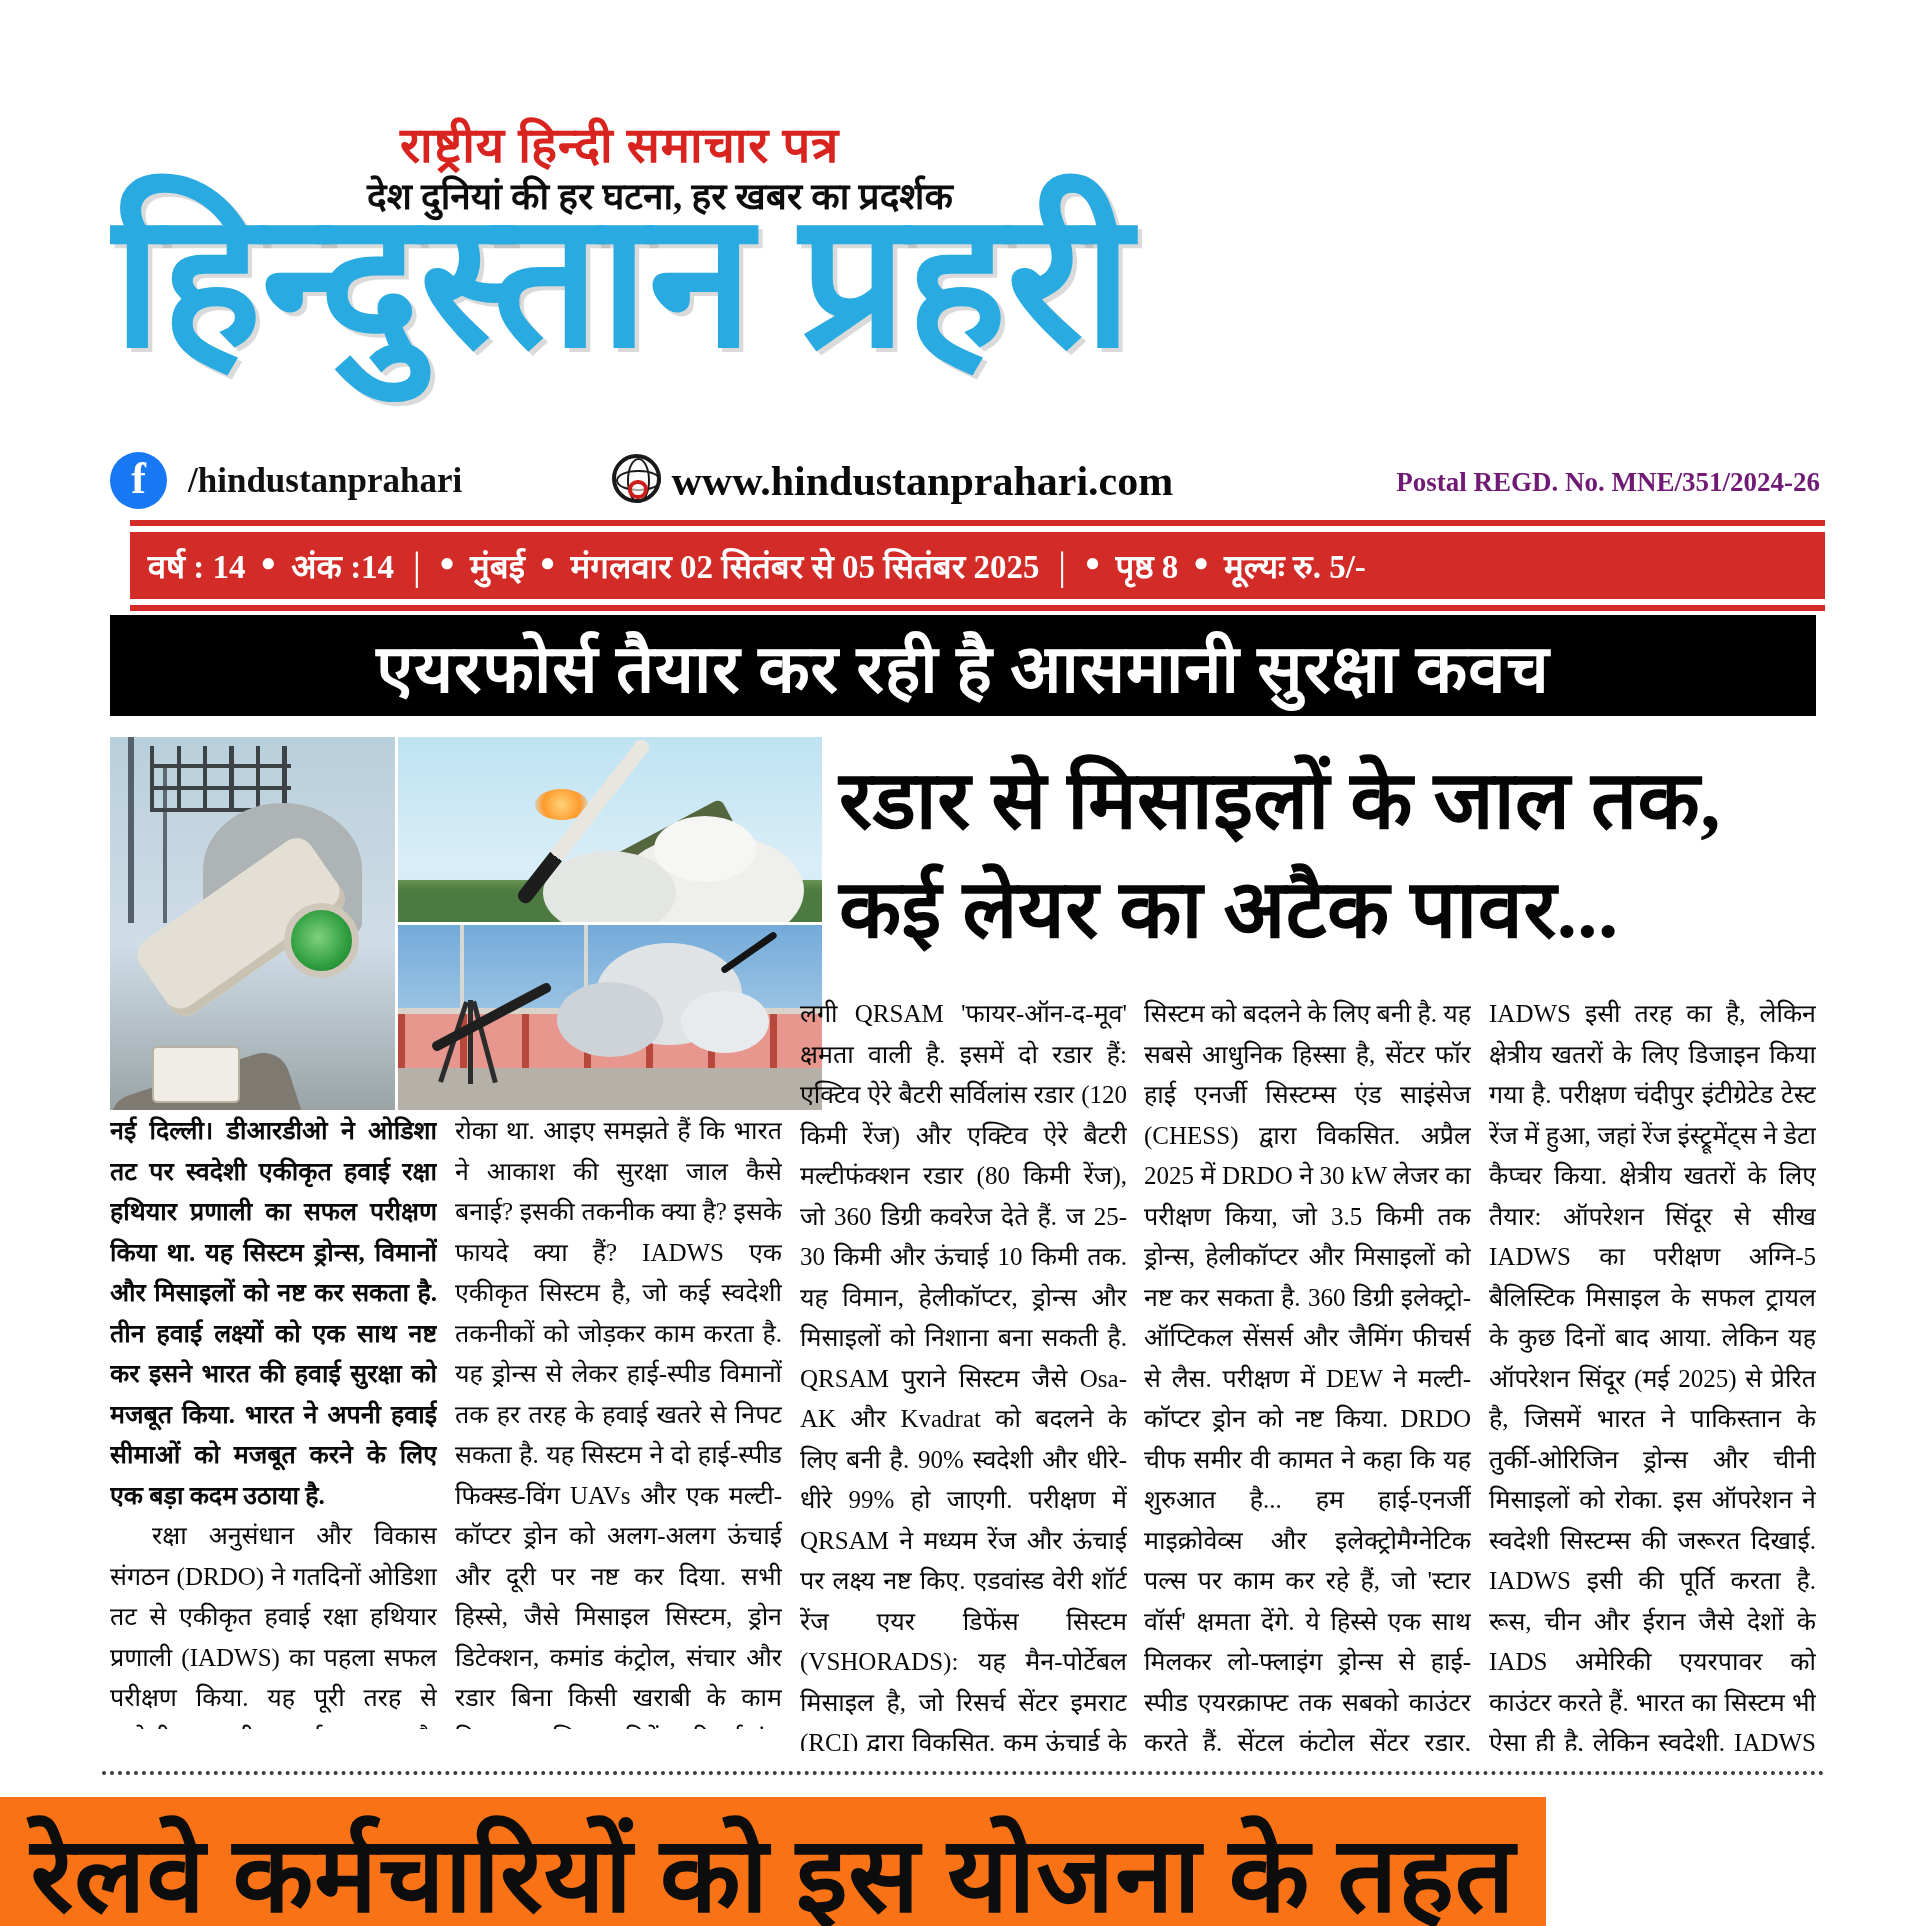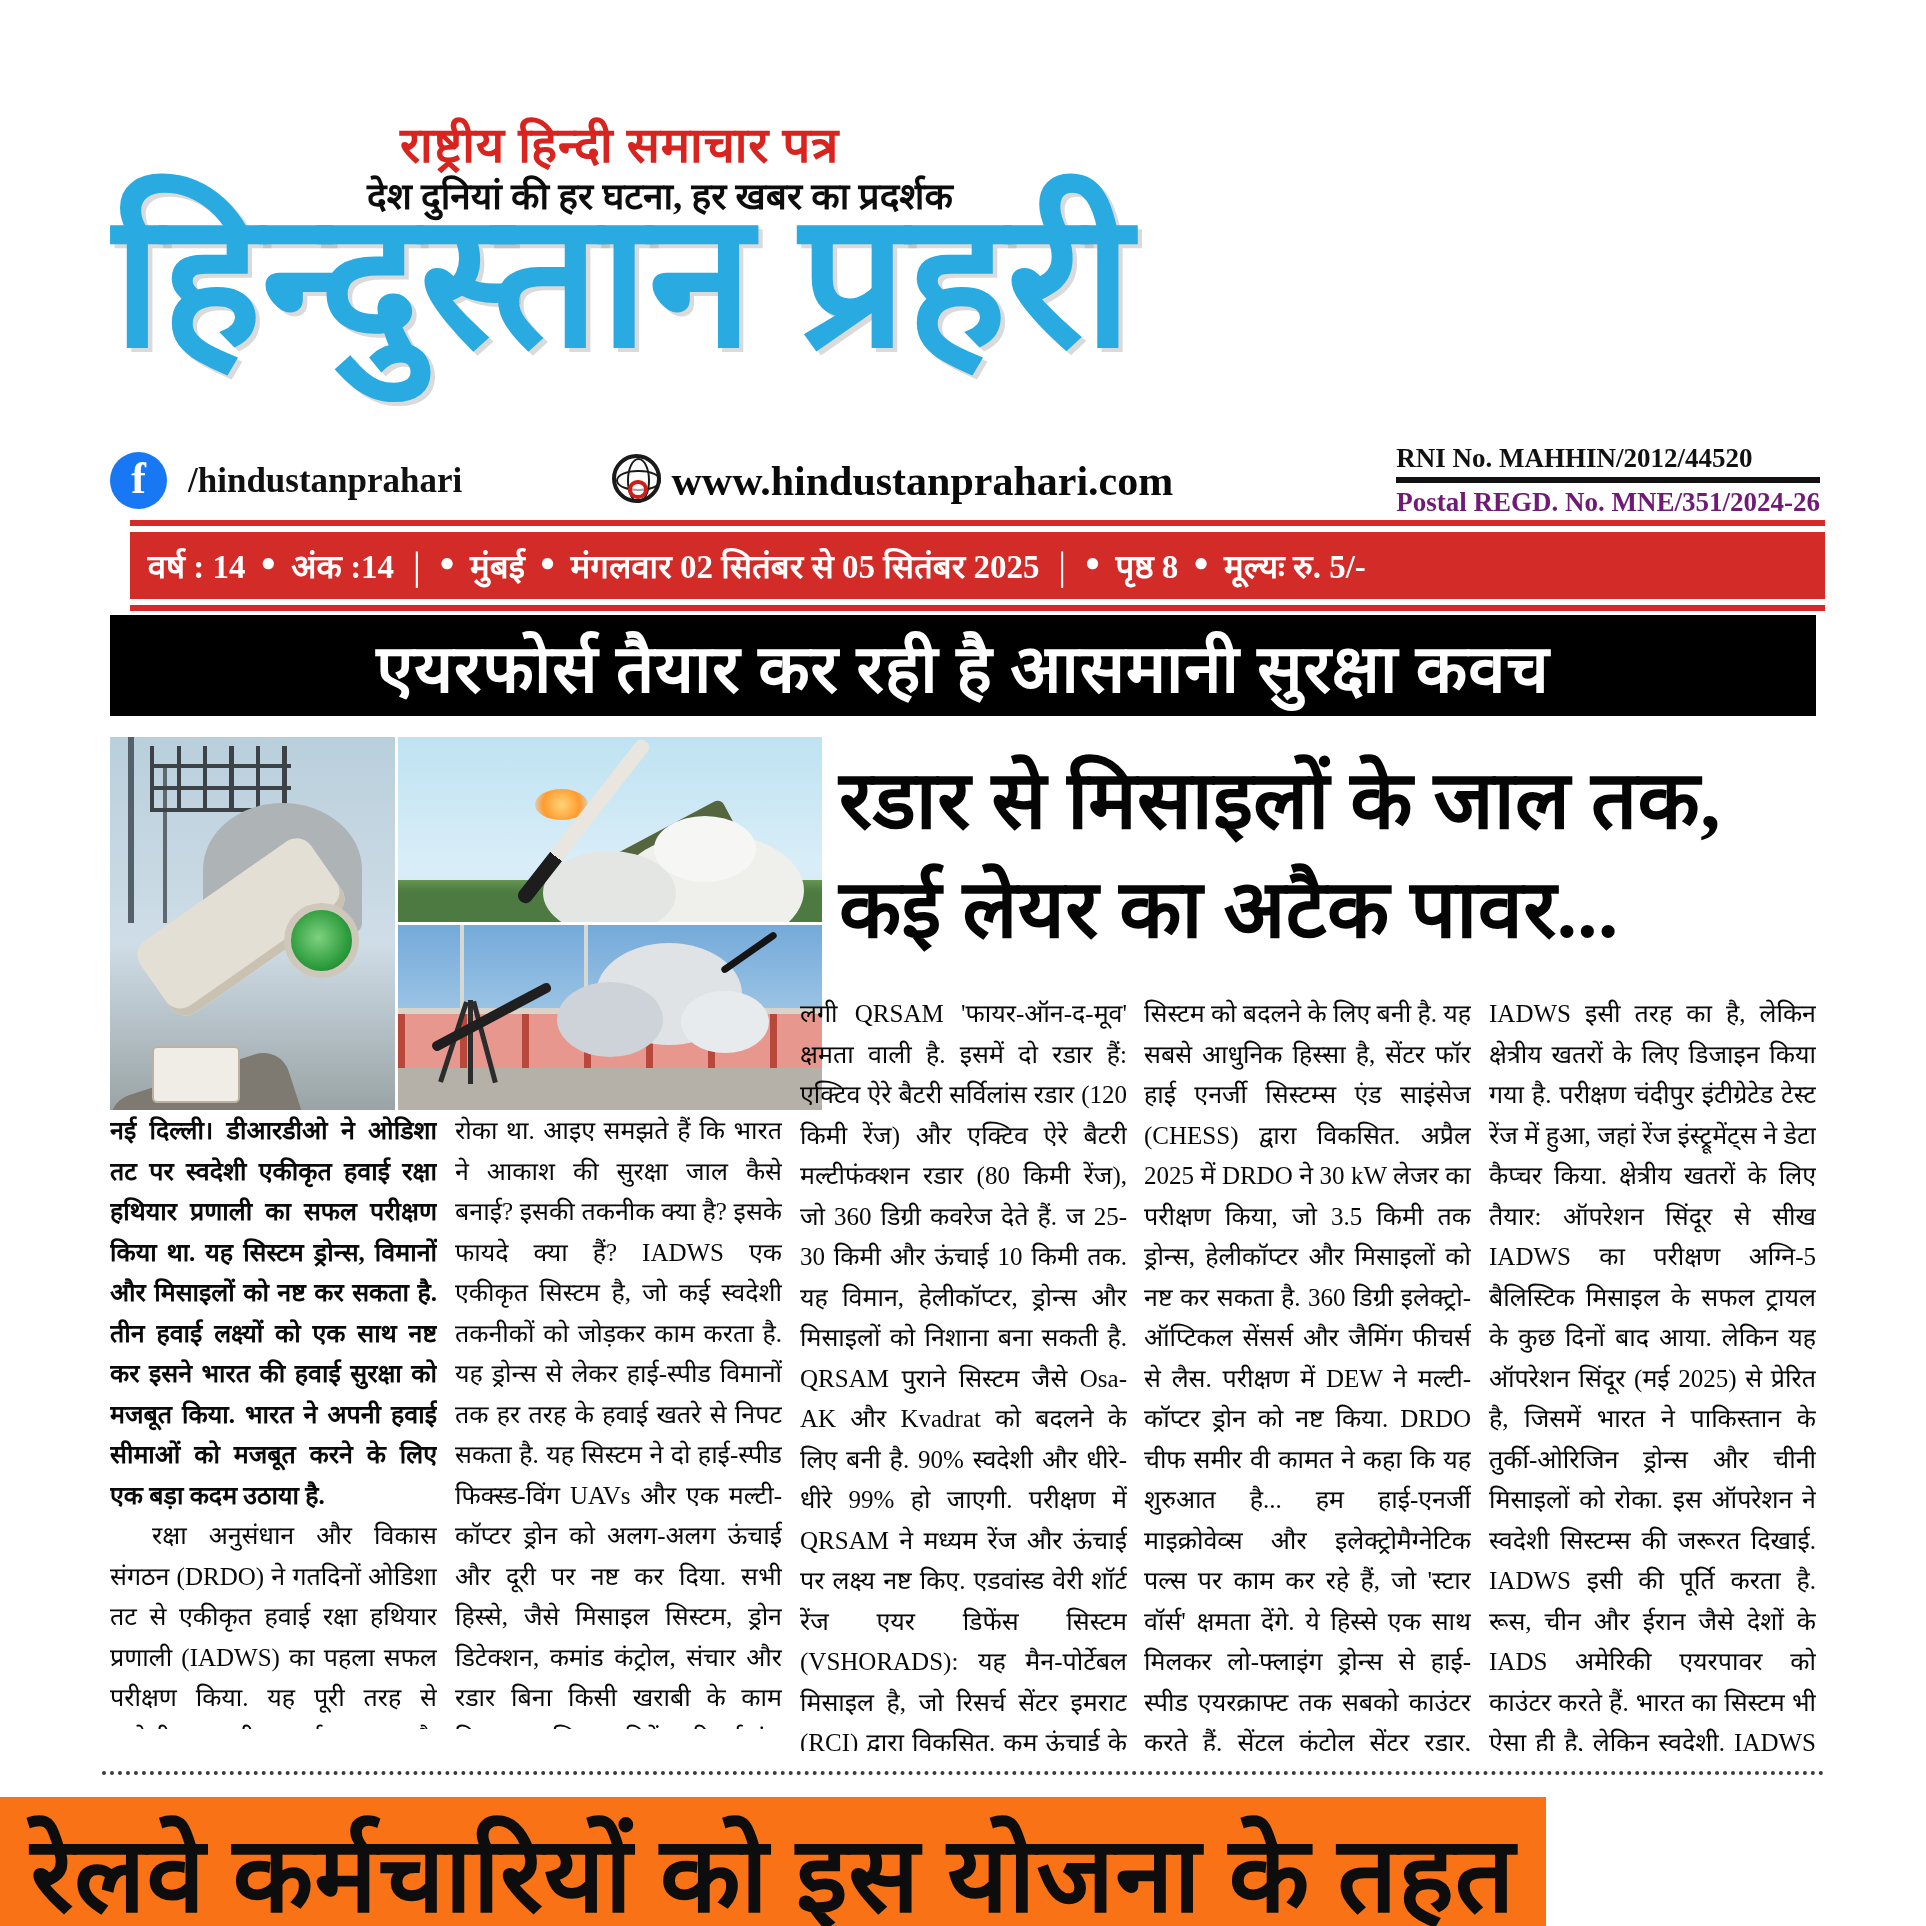--- a/index.html
+++ b/index.html
@@ -105,21 +105,20 @@
   <div class="fb-badge">
       <span>f</span>
     </div>
   <div class="fb-handle">/hindustanprahari</div>
   <div class="globe-wrap">
     <div class="globe"></div>
       <div class="globe-mag"></div>
   </div>
   <div class="website">www.hindustanprahari.com</div>
   <div class="reg-block">
-    <div class="rni">RNI No. MAHHIN/2012/44520</div>
     <div class="postal">Postal REGD. No. MNE/351/2024-26</div>
   </div>
 </div>
 
 <div class="abs info-wrap">
   <div class="redline"></div>
   <div class="gap"></div>
   <div class="info-band">
     <span>वर्ष : 14</span>
     <span class="bullet">●</span>

